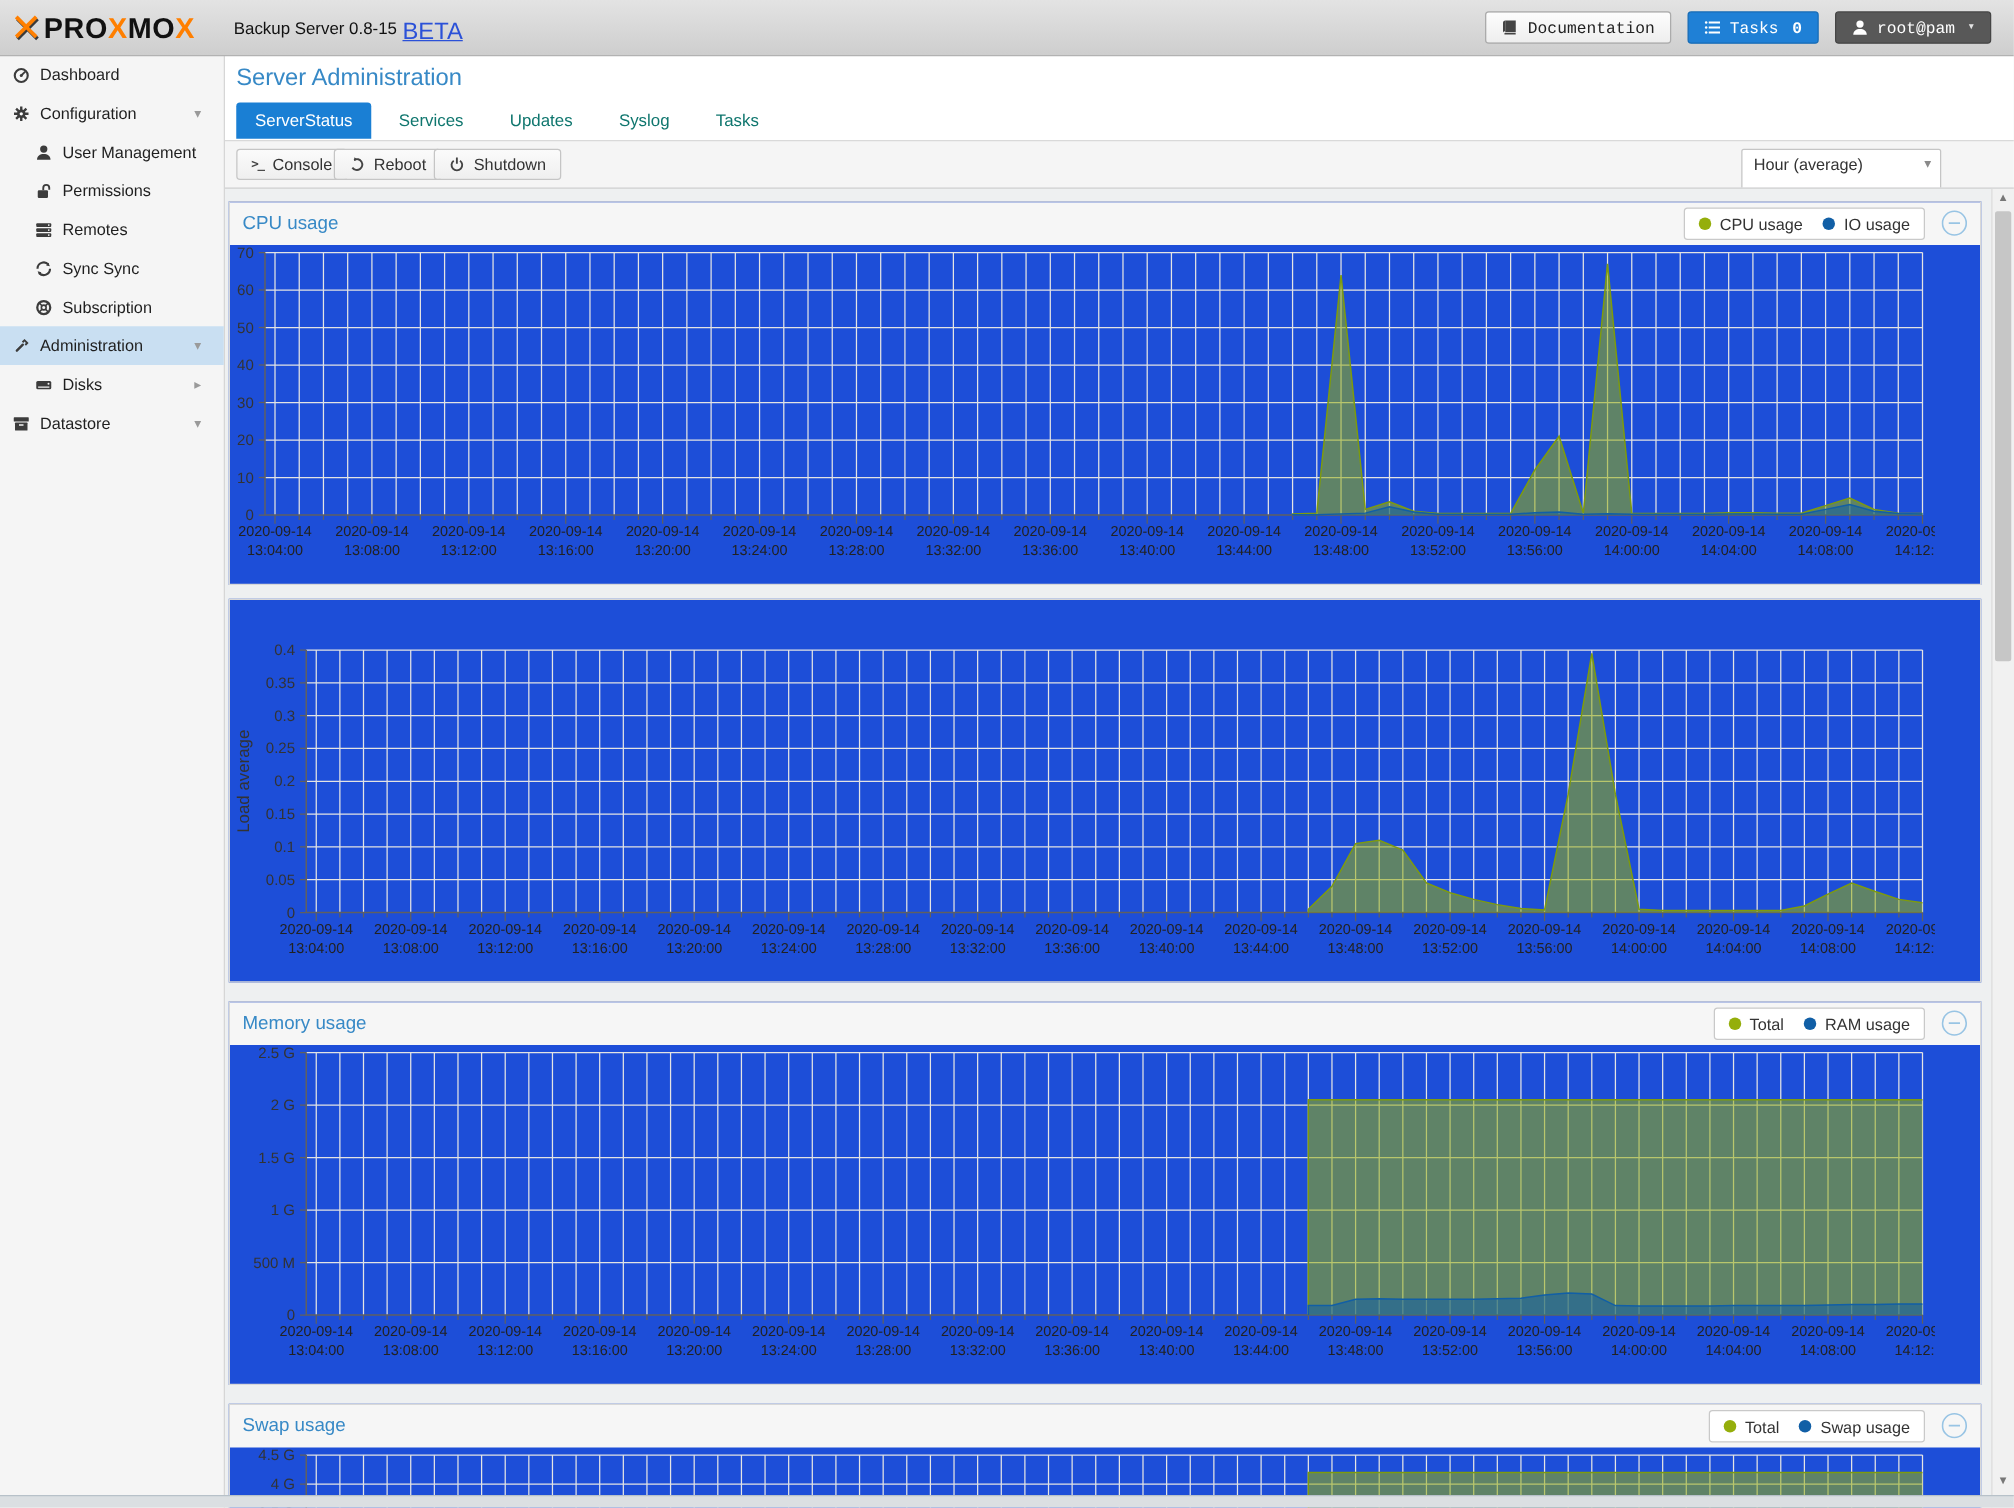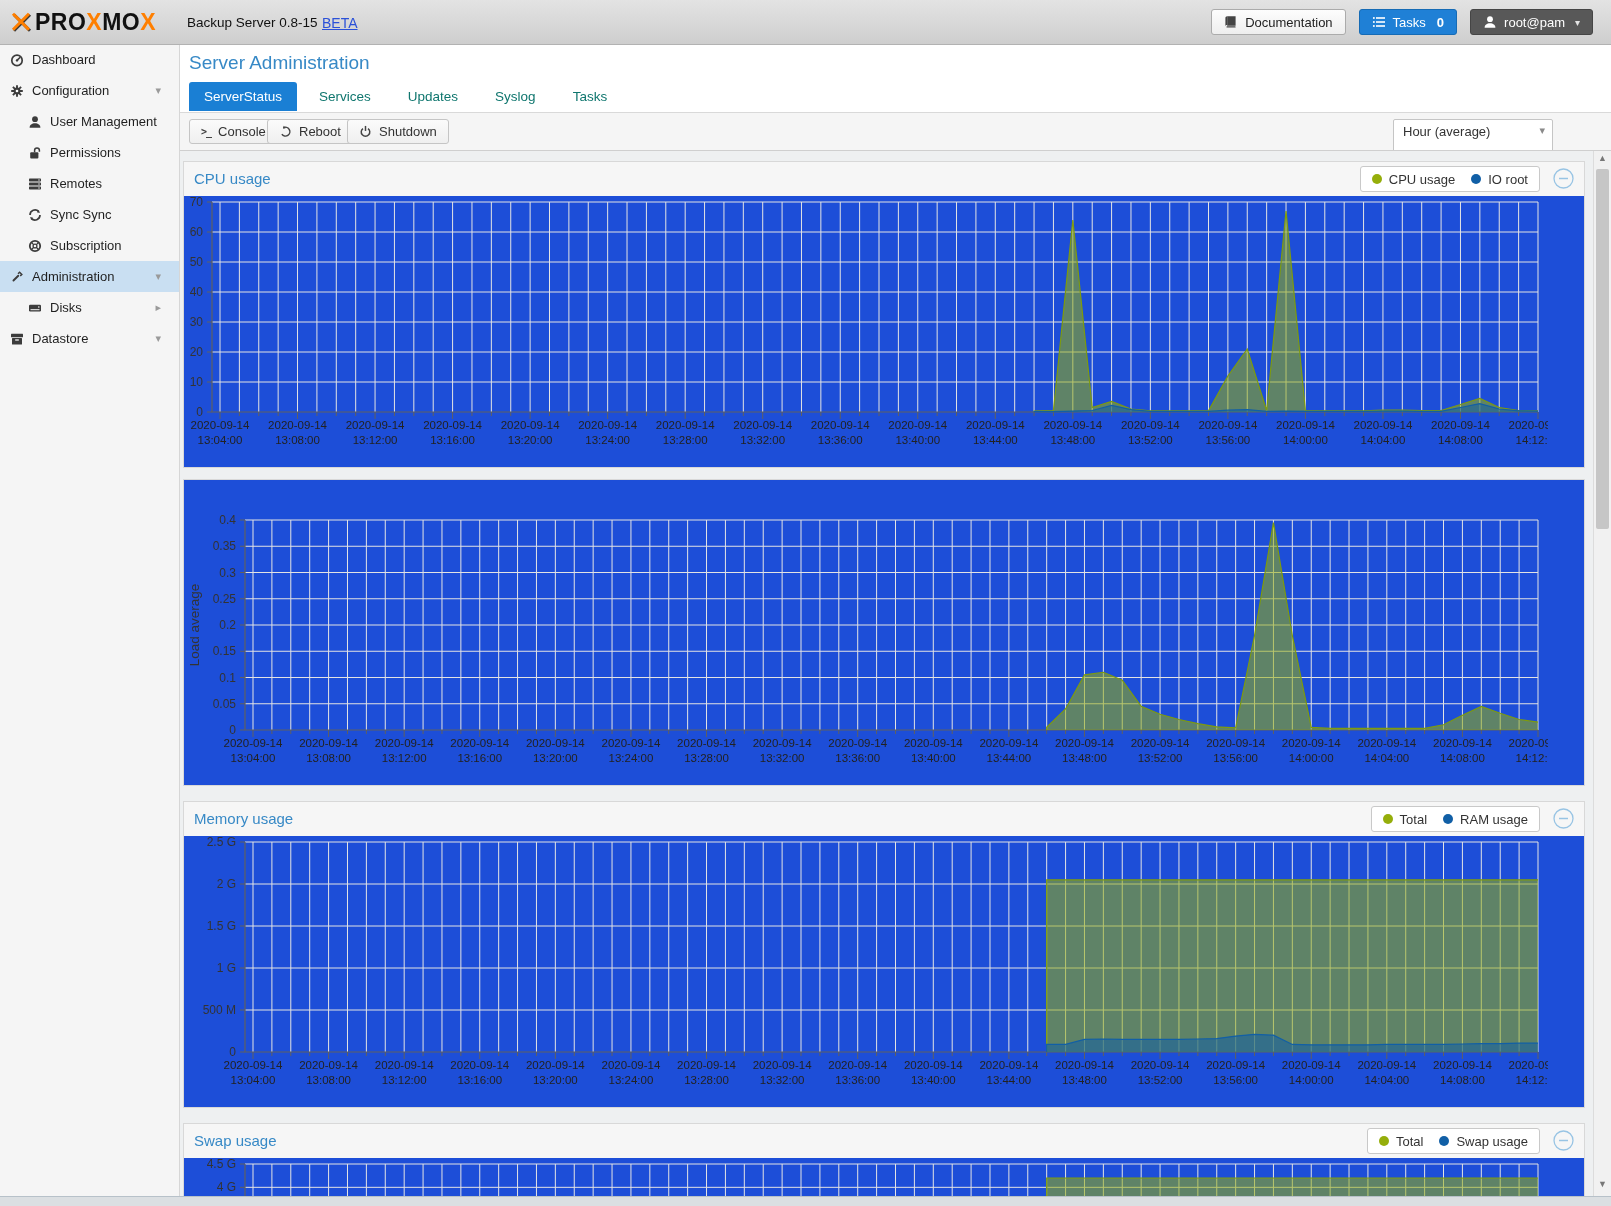--- a/index.html
+++ b/index.html
@@ -4,22 +4,22 @@
 <style>
   html,body{margin:0;padding:0;}
   body{width:1611px;height:1206px;overflow:hidden;font-family:"Liberation Sans","DejaVu Sans",sans-serif;background:#eef0f1;position:relative;-webkit-font-smoothing:antialiased;}
   
   #topbar{position:absolute;left:0;top:0;width:1611px;height:44px;background:linear-gradient(#e3e3e3,#cecece);border-bottom:1px solid #b2b2b2;z-index:20;}
   .logo-wrap{position:absolute;left:8px;top:5px;height:34px;display:flex;align-items:center;}
   .logo-mark{font-size:31px;font-weight:900;color:#ff7f00;line-height:1;text-shadow:1px 1px 0 #3a3a3a;margin-right:1px;}
   .logo-word{font-size:23px;font-weight:900;letter-spacing:.5px;color:#111;line-height:1;}
   .logo-word .org{color:#ff7f00;}
   .product-name{position:absolute;left:187px;top:15px;font-size:13.5px;color:#111;}
-  .beta-link{position:absolute;left:322px;top:15px;font-size:14px;color:#2b51d8;text-decoration:underline;cursor:pointer;}
-  .hdr-right{position:absolute;right:18px;top:9px;display:flex;gap:13px;align-items:center;}
+  .beta-link{position:absolute;left:322px;top:15px;font-size:19px;color:#2b51d8;text-decoration:underline;cursor:pointer;}
+  .hdr-right{position:absolute;right:18px;top:9px;display:flex;gap:13px;align-items:center;font-family:Liberation Mono, monospace;}
   .hdr-btn{height:26px;display:flex;align-items:center;gap:7px;padding:0 12px;border-radius:3px;font-size:13px;cursor:pointer;box-sizing:border-box;}
   .btn-doc{background:linear-gradient(#fdfdfd,#eeeeee);border:1px solid #ababab;color:#222;}
   .btn-tasks{background:#1f80d6;border:1px solid #166bb5;color:#fff;}
   .btn-tasks .cnt{font-weight:bold;margin-left:4px;}
   .btn-user{background:#585858;border:1px solid #454545;color:#fff;}
   .hdr-btn svg{width:14px;height:14px;display:block;}
   .caret{font-size:10px;color:#e3e3e3;margin-left:3px;}
   
   #sidebar{position:absolute;left:0;top:44px;width:180px;bottom:0;background:#f5f5f5;border-right:1px solid #d6d6d6;box-sizing:border-box;z-index:10;}
   .side-item{position:relative;height:31px;display:flex;align-items:center;font-size:13px;color:#1f1f1f;cursor:pointer;}
@@ -257,21 +257,21 @@
   <div class="panel" style="top:10px;height:307px;">
     <div class="panel-hd">
       <span class="panel-title">CPU usage</span>
       <div class="legend">
           <span class="legend-item">
             <i class="dot" style="background: rgb(149, 174, 11);"></i>
             <span>CPU usage</span>
           </span>
           <span class="legend-item">
             <i class="dot" style="background: rgb(17, 95, 166);"></i>
-            <span>IO root</span>
+            <span>IO usage</span>
           </span>
         </div>
       <span class="collapse-tool">
         <svg viewBox="0 0 21 21">
             <circle cx="10.5" cy="10.5" r="9.5" fill="none" stroke="#98c4e4" stroke-width="1.3"></circle>
             <path d="M6 10.5h9" stroke="#98c4e4" stroke-width="1.5"></path>
           </svg>
       </span>
     </div>
     <div class="panel-body">

